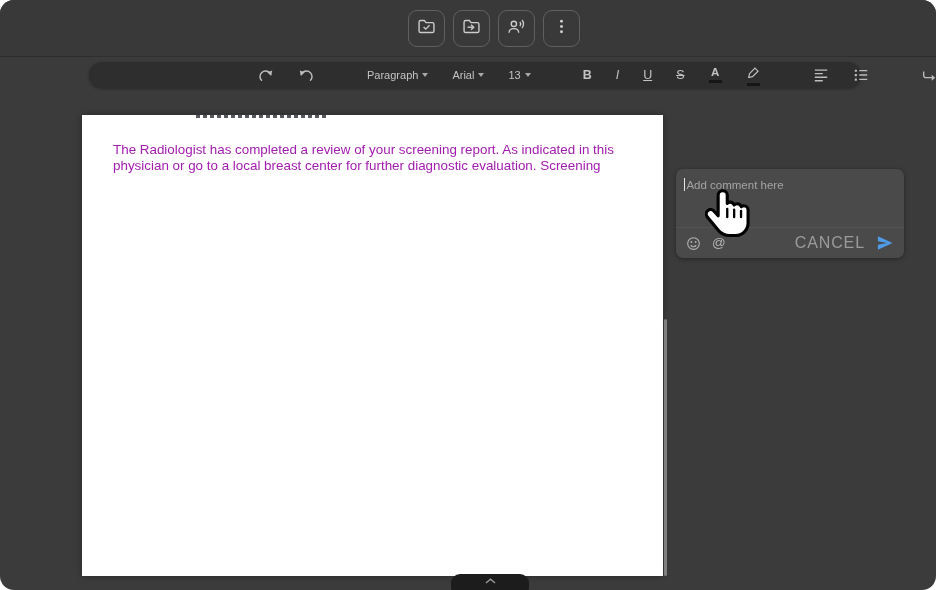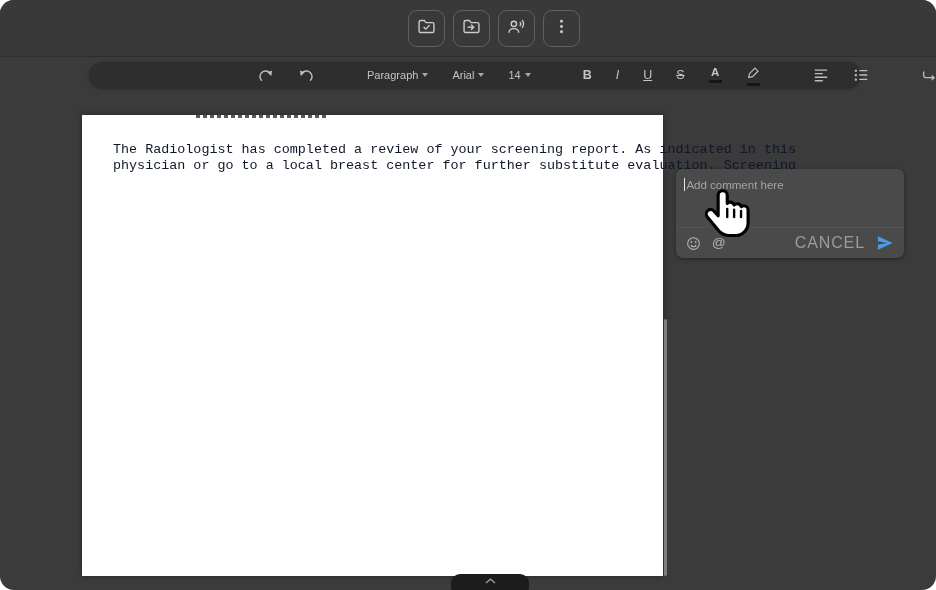--- a/index.html
+++ b/index.html
@@ -42,22 +42,22 @@
   
   .page{
     position:absolute;left:82px;top:115px;width:581px;height:461px;background:#ffffff;
     box-shadow:0 0 6px rgba(0,0,0,.35);
   }
   .clip-marks{
     position:absolute;left:114px;top:0;width:130px;height:3px;
     background:repeating-linear-gradient(90deg,#55585c 0 4px,transparent 4px 7px);
   }
   .doc-text{
-    position:absolute;left:31px;top:27px;color:#0f172a;
-    font-size:13.4px;line-height:15.7px;font-family:Liberation Mono, monospace;
+    position:absolute;left:31px;top:27px;color:#a21caf;
+    font-size:13.4px;line-height:15.7px;
   }
   .doc-line{white-space:nowrap;}
   .hl{background:#b5cdf0;}
   .scroll-thumb{position:absolute;left:664px;top:319px;width:3px;height:257px;background:#7f7f7f;border-radius:2px;cursor:pointer;}
   .bottom-pill{
     position:absolute;left:451px;top:574px;width:78px;height:22px;background:#1c1c1c;
     border-radius:9px;display:flex;justify-content:center;align-items:flex-start;cursor:pointer;
   }
   .bottom-pill svg{margin-top:4px;}
   
@@ -145,21 +145,21 @@
     <span class="tb-sep"></span>
     <span class="tb-drop">
       <span>Paragraph</span>
       <span class="caret"></span>
     </span>
     <span class="tb-drop">
       <span>Arial</span>
       <span class="caret"></span>
     </span>
     <span class="tb-drop">
-      <span>14</span>
+      <span>13</span>
       <span class="caret"></span>
     </span>
     <span class="tb-sep"></span>
     <span class="tb-letter lt-bold">B</span>
     <span class="tb-letter lt-italic">I</span>
     <span class="tb-letter lt-under">U</span>
     <span class="tb-letter lt-strike">S</span>
     <span class="tcolor">
       <span class="glyph">A</span>
       <span class="color-bar"></span>
@@ -209,21 +209,21 @@
           <rect x="2" y="3" width="14" height="12" rx="2" fill="none" stroke="currentColor" stroke-width="1.4"></rect>
           <path d="M6 11.6 l4.1-4.1 1.4 1.4 -4.1 4.1 H6 z" fill="currentColor"></path>
         </svg>
     </span>
   </div>
 
   <div class="page">
     <div class="clip-marks"></div>
     <div class="doc-text">
       <div class="doc-line">The Radiologist has completed a review of your screening report. As indicated in this</div>
-      <div class="doc-line">physician or go to a local breast center for further substitute evaluation. Screening</div>
+      <div class="doc-line">physician or go to a local breast center for further diagnostic evaluation. Screening</div>
     </div>
   </div>
 
   <div class="scroll-thumb"></div>
 
   <div class="bottom-pill">
     <svg viewBox="0 0 12 6" width="11" height="6">
         <path d="M1 5.2 L6 1 L11 5.2" fill="none" stroke="#9a9a9a" stroke-width="1.4"></path>
       </svg>
   </div>

